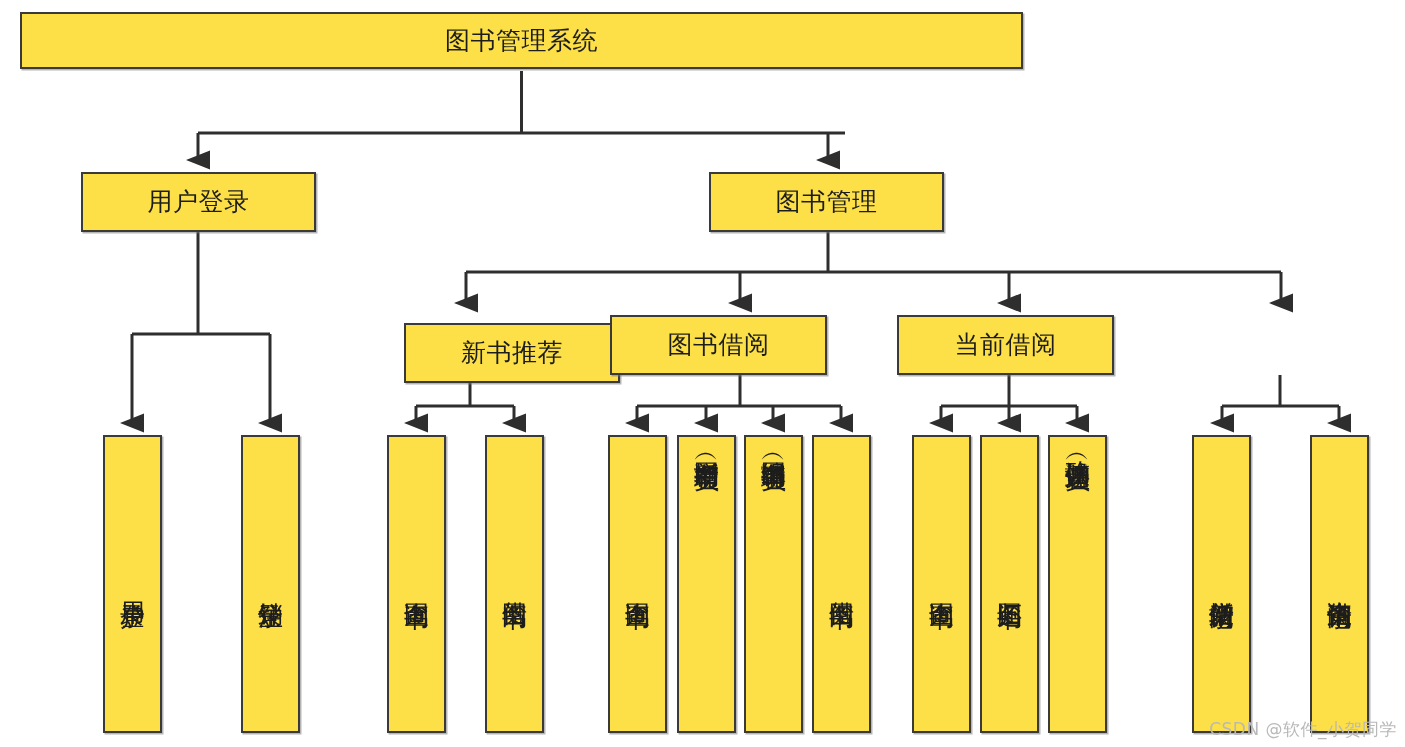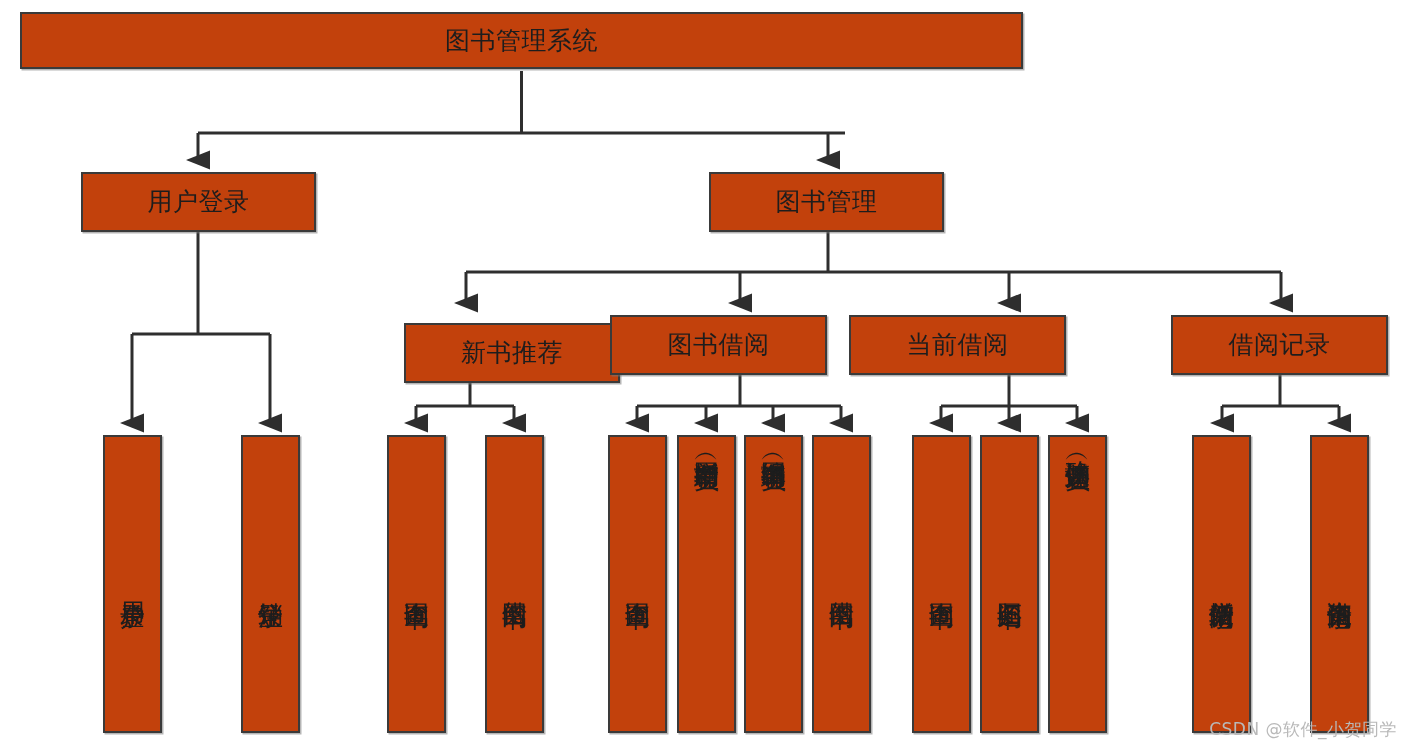--- a/index.html
+++ b/index.html
@@ -21,21 +21,21 @@
     position: absolute;
     left: 0;
     top: 0;
     width: 1405px;
     height: 747px;
   }
   .node {
     position: absolute;
     box-sizing: border-box;
     border: 2px solid #3a3a3a;
-    background: #c2410c;
+    background: #fde047;
     display: flex;
     align-items: center;
     justify-content: center;
     color: #1d1d1d;
     box-shadow: 1.5px 1.5px 0 rgba(120,120,120,0.55);
   }
   .node .label {
     display: block;
     line-height: 1.12;
     letter-spacing: 0.5px;
@@ -143,25 +143,22 @@
   <div class="node horiz" style="left:709px; top:172px; width:235px; height:60px;">
     <span class="label">图书管理</span>
   </div>
 
   <div class="node horiz" style="left:362px; top:323px; width:216px; height:60px;margin-left:42px;">
     <span class="label">新书推荐</span>
   </div>
   <div class="node horiz" style="left:610px; top:315px; width:217px; height:60px;">
     <span class="label">图书借阅</span>
   </div>
-  <div class="node horiz" style="left:849px; top:315px; width:217px; height:60px;">
+  <div class="node horiz" style="left:897px; top:315px; width:217px; height:60px;">
     <span class="label">当前借阅</span>
-  </div>
-  <div class="node horiz" style="left:1171px; top:315px; width:217px; height:60px;">
-    <span class="label">借阅记录</span>
   </div>
 
   <div class="node vert centered" style="left:103px; top:435px; width:59px; height:298px;">
     <span class="label">用户登录</span>
   </div>
   <div class="node vert centered" style="left:241px; top:435px; width:59px; height:298px;">
     <span class="label">注销登录</span>
   </div>
 
   <div class="node vert centered" style="left:387px; top:435px; width:59px; height:298px;">

